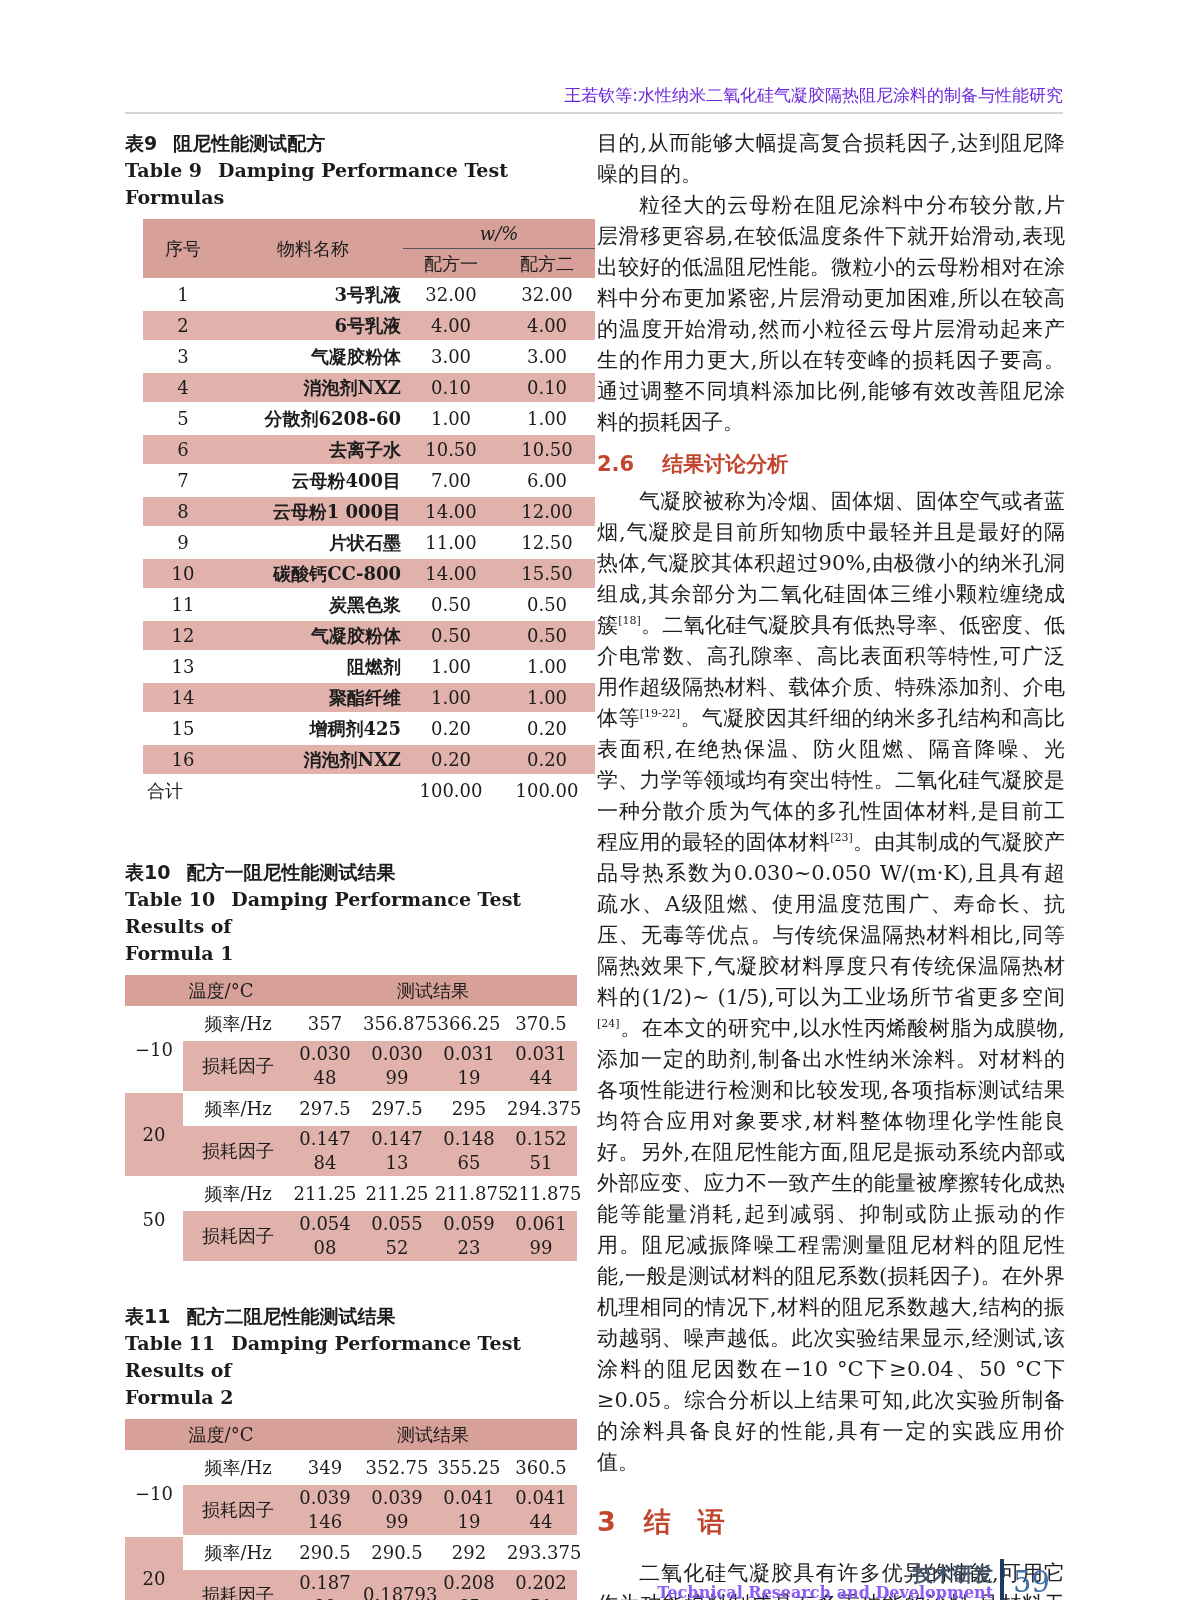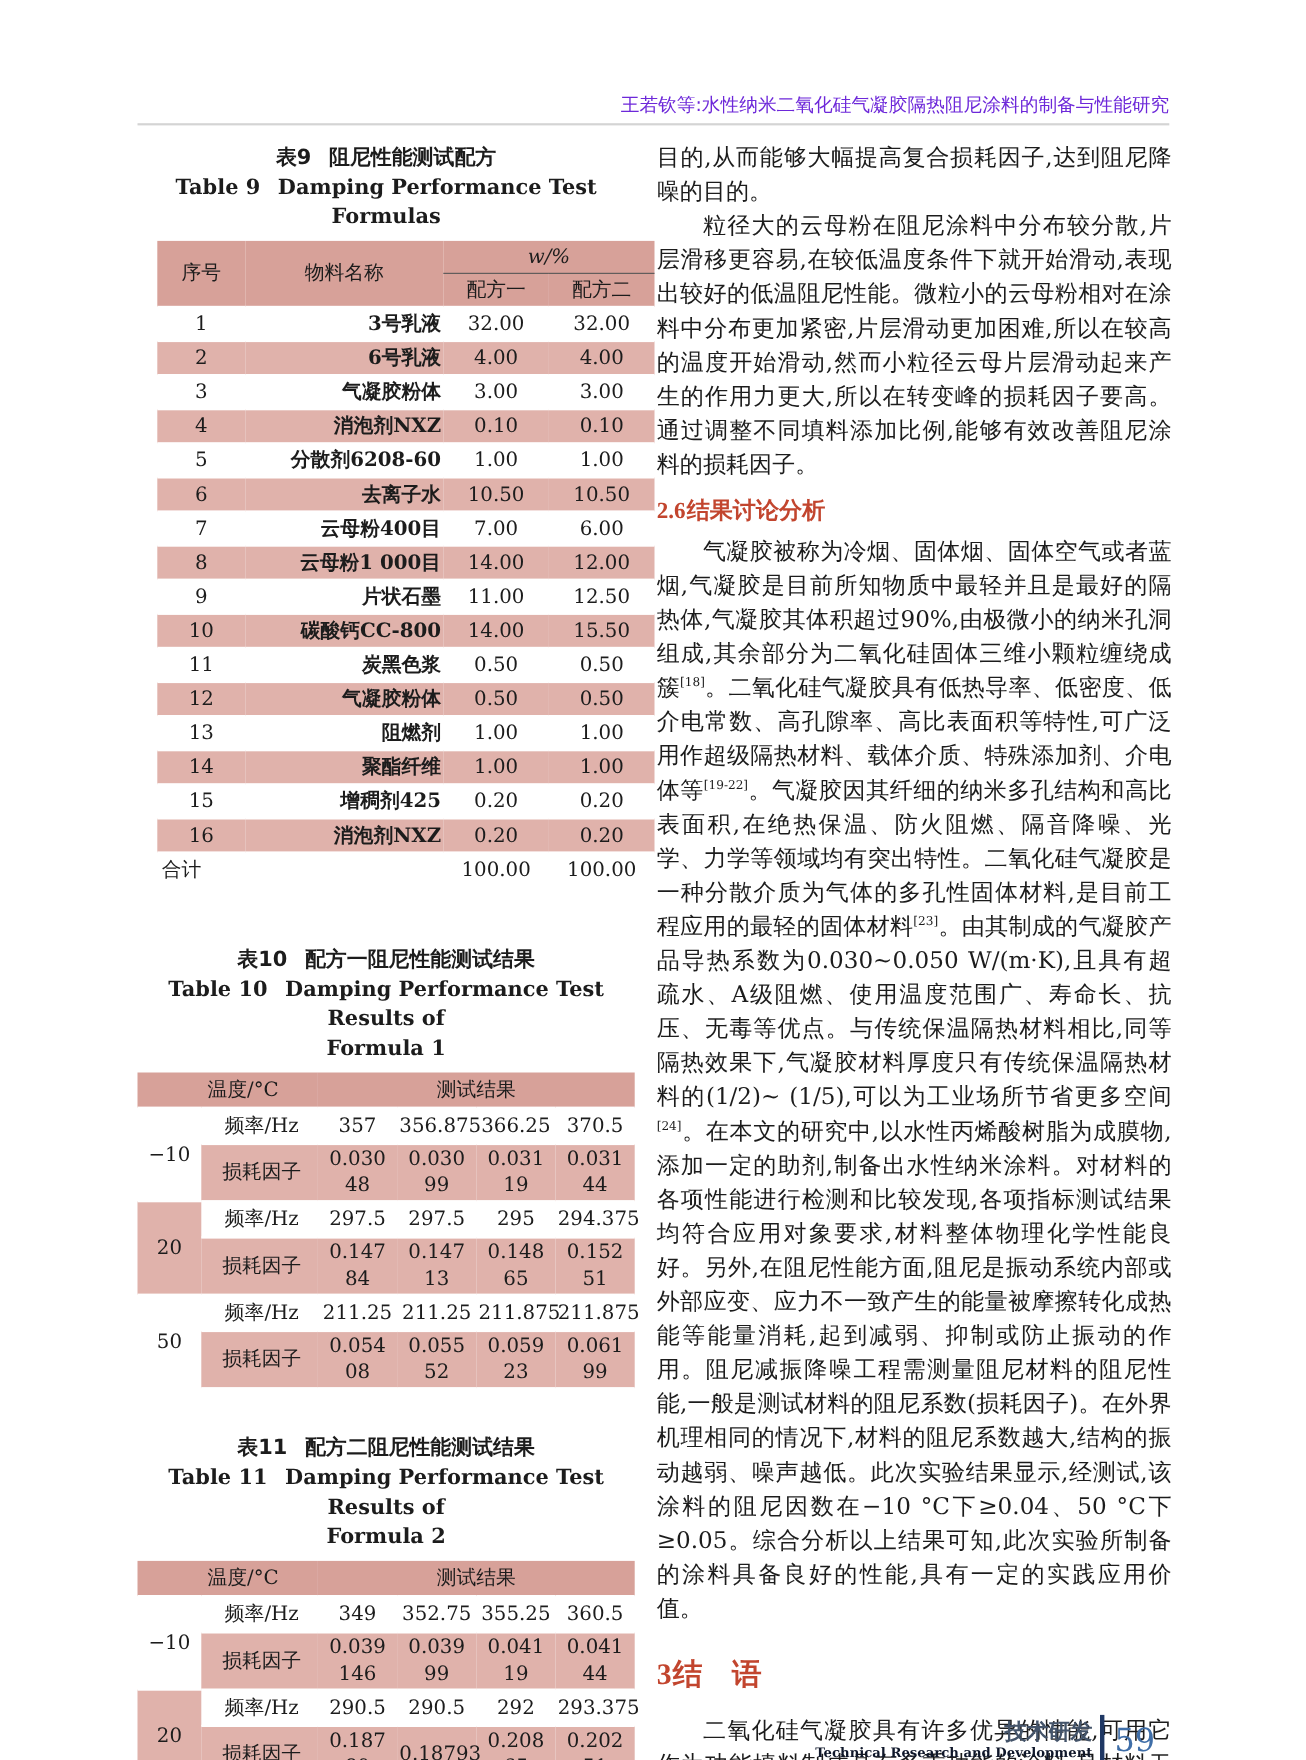--- a/index.html
+++ b/index.html
@@ -7,21 +7,21 @@
           font-family:"DejaVu Serif", serif; color:#1c1c1c; overflow:hidden; }
 
   .running-head { position:absolute; top:84px; right:124px;
           font-family:"DejaVu Sans", sans-serif; font-size:17px; color:#6d28d9; }
   .head-rule { position:absolute; top:112px; left:125px; width:938px;
           border-top:2px solid #d4d4d4; }
 
   .col-left  { position:absolute; left:125px; top:130px; width:452px; }
   .col-right { position:absolute; left:597px; top:128px; width:468px; }
 
-  .cap { text-align:center; line-height:27px; }
+  .cap { text-align:left; line-height:27px; }
   .cap-zh { font-family:"DejaVu Sans", sans-serif; font-weight:bold; font-size:19px; }
   .cap-en { font-family:"DejaVu Serif", serif; font-weight:bold; font-size:19px; }
   .cap-gap { display:inline-block; width:16px; }
 
   table { border-collapse:collapse; width:100%; border-bottom:2px solid #8c8c8c;
           table-layout:fixed; }
   th, td { font-size:18px; font-weight:normal; padding:1px 2px;
           border-bottom:2px solid #ffffff; text-align:center; line-height:24px; }
   .hd  { background:#d7a199; }
   .st  { background:#e0b2ab; }
@@ -33,29 +33,29 @@
 
   .t9 td, .t9 th { height:27px; }
   .tres td, .tres th { height:29px; }
 
   .body-p { font-size:21px; line-height:31px; text-align:justify; margin:0; }
   .indent { text-indent:2em; }
 
   .sec-head { font-family:"DejaVu Sans", sans-serif; font-weight:bold; color:#c2452e; }
   .sec-26 { font-size:21px; margin:12px 0 8px 0; }
   .sec-3  { font-size:27px; margin:26px 0 18px 0; }
-  .sec-num { margin-right:1px;font-family:Liberation Serif, serif; }
+  .sec-num { margin-right:28px; }
   sup { font-size:11px; line-height:0; }
 
   .footer { position:absolute; top:1559px; right:137px; display:flex; align-items:center; }
   .footer-text { text-align:right; }
   .footer-zh { font-family:"DejaVu Sans", sans-serif; font-weight:bold;
                font-size:20px; color:#44546a; line-height:22px; }
   .footer-en { font-family:"DejaVu Serif", serif; font-weight:bold;
-               font-size:12px; color:#0f172a; line-height:16px; }
+               font-size:16px; color:#8b5cf6; line-height:16px; }
   .footer-bar { width:4px; height:46px; background:#1f3864; margin:0 9px 0 7px; }
   .footer-page { font-size:29px; color:#3f6ea8; }
 </style>
 </head>
 <body>
 
 <div class="page">
 
   <div class="running-head">王若钦等:水性纳米二氧化硅气凝胶隔热阻尼涂料的制备与性能研究</div>
   <div class="head-rule"></div>

